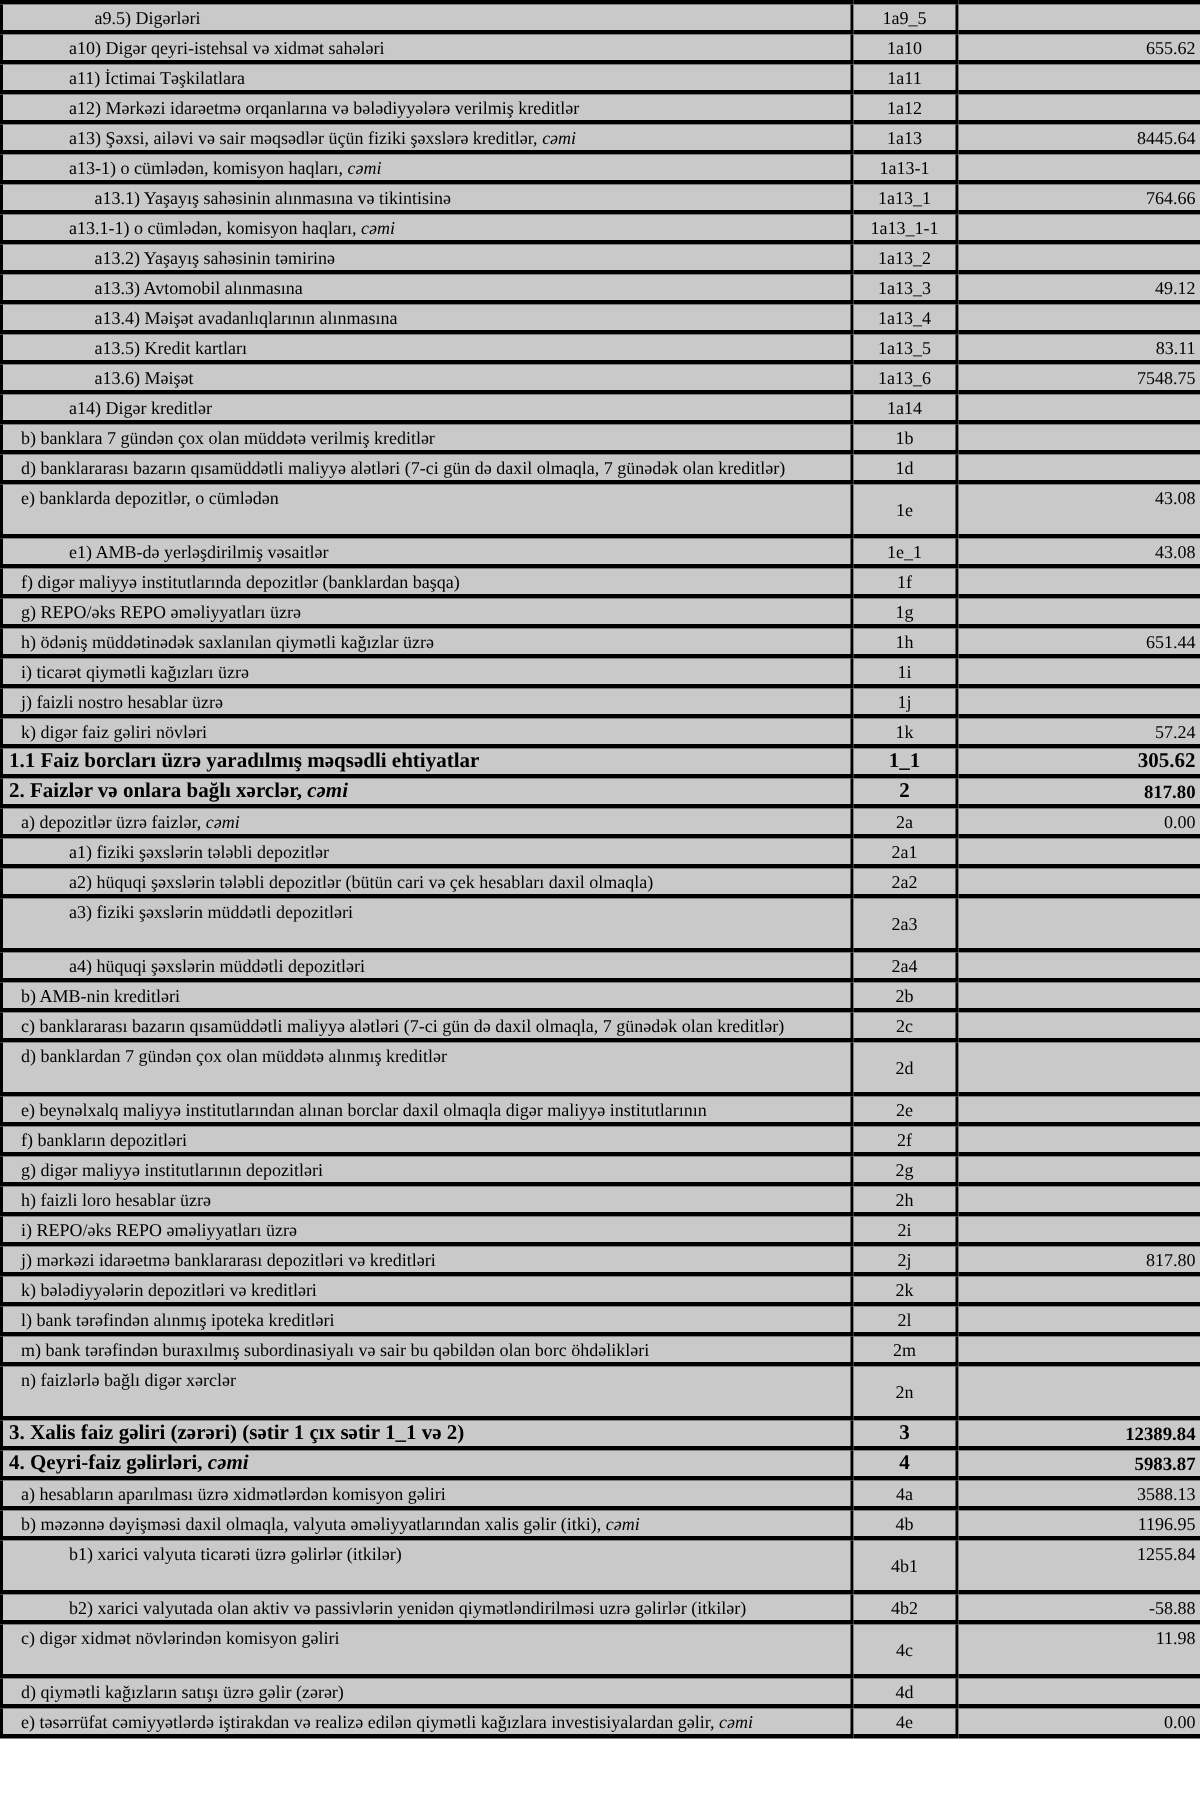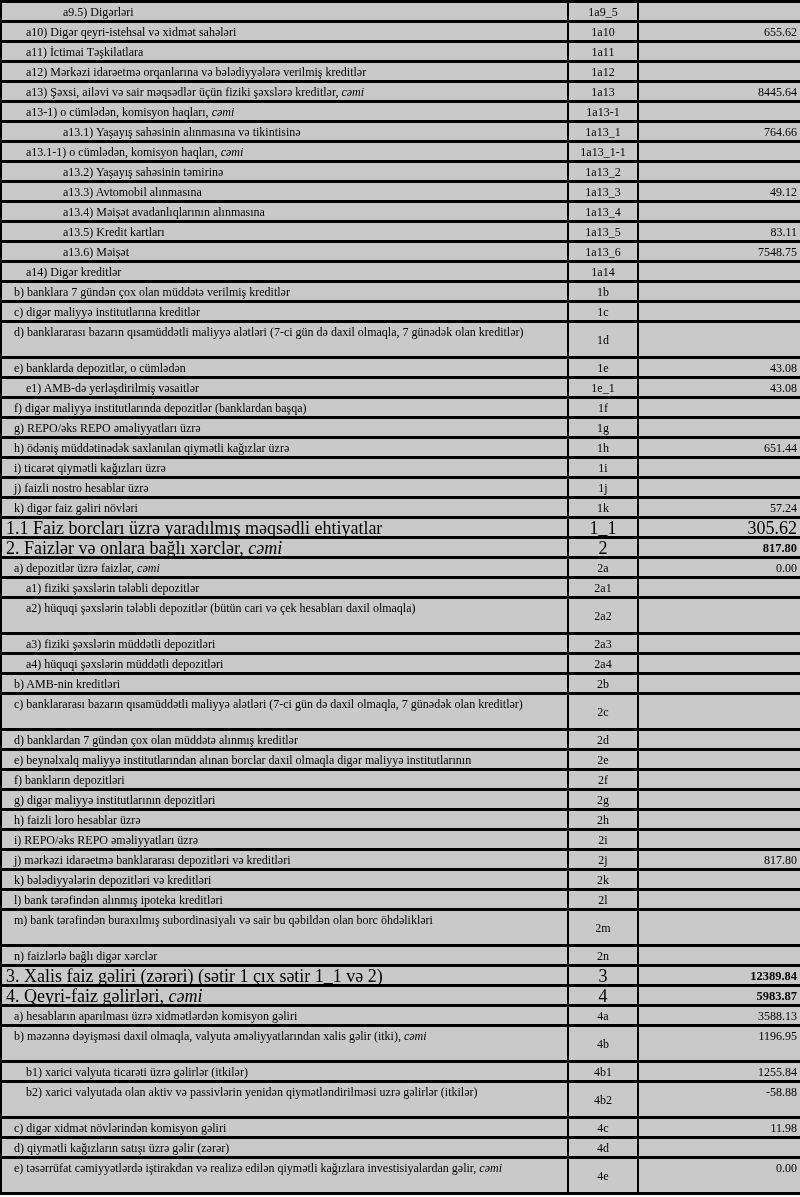--- a/index.html
+++ b/index.html
@@ -46,26 +46,26 @@
     vertical-align:middle;
     padding:0 2px;
   }
   td.value{
     text-align:right;
     vertical-align:top;
     padding:2px 3px 1px 2px;
   }
   tr.indent-0 td.desc{padding-left:4px;}
   tr.indent-1 td.desc{padding-left:12px;}
-  tr.indent-2 td.desc{padding-left:24px;}
+  tr.indent-2 td.desc{padding-left:44px;}
   tr.indent-3 td.desc{padding-left:61px;}
 
   tr.bold-row td{
-    font-weight:normal;
-    font-size:18px;
+    font-weight:bold;
+    font-size:14px;
   }
   td.value.bold-value{font-weight:bold;font-size:12.5px;}
   .em-suffix{font-style:italic;}
 </style>
 </head>
 <body>
 
 <table class="report">
   <colgroup>
     <col style="width:567px">
@@ -142,25 +142,20 @@
     <td class="desc"><span>a14) Digər kreditlər</span><span class="em-suffix"></span></td>
     <td class="code">1a14</td>
     <td class="value"></td>
   </tr>
       <tr class="report-row indent-1">
     <td class="desc"><span>b) banklara 7 gündən çox olan müddətə verilmiş kreditlər</span><span class="em-suffix"></span></td>
     <td class="code">1b</td>
     <td class="value"></td>
   </tr>
       <tr class="report-row indent-1">
-    <td class="desc"><span>c) digər maliyyə institutlarına kreditlər</span><span class="em-suffix"></span></td>
-    <td class="code">1c</td>
-    <td class="value"></td>
-  </tr>
-      <tr class="report-row indent-1">
     <td class="desc"><span>d) banklararası bazarın qısamüddətli maliyyə alətləri (7-ci gün də daxil olmaqla, 7 günədək olan kreditlər)</span><span class="em-suffix"></span></td>
     <td class="code">1d</td>
     <td class="value"></td>
   </tr>
       <tr class="report-row indent-1">
     <td class="desc"><span>e) banklarda depozitlər, o cümlədən</span><span class="em-suffix"></span></td>
     <td class="code">1e</td>
     <td class="value">43.08</td>
   </tr>
       <tr class="report-row indent-2">

